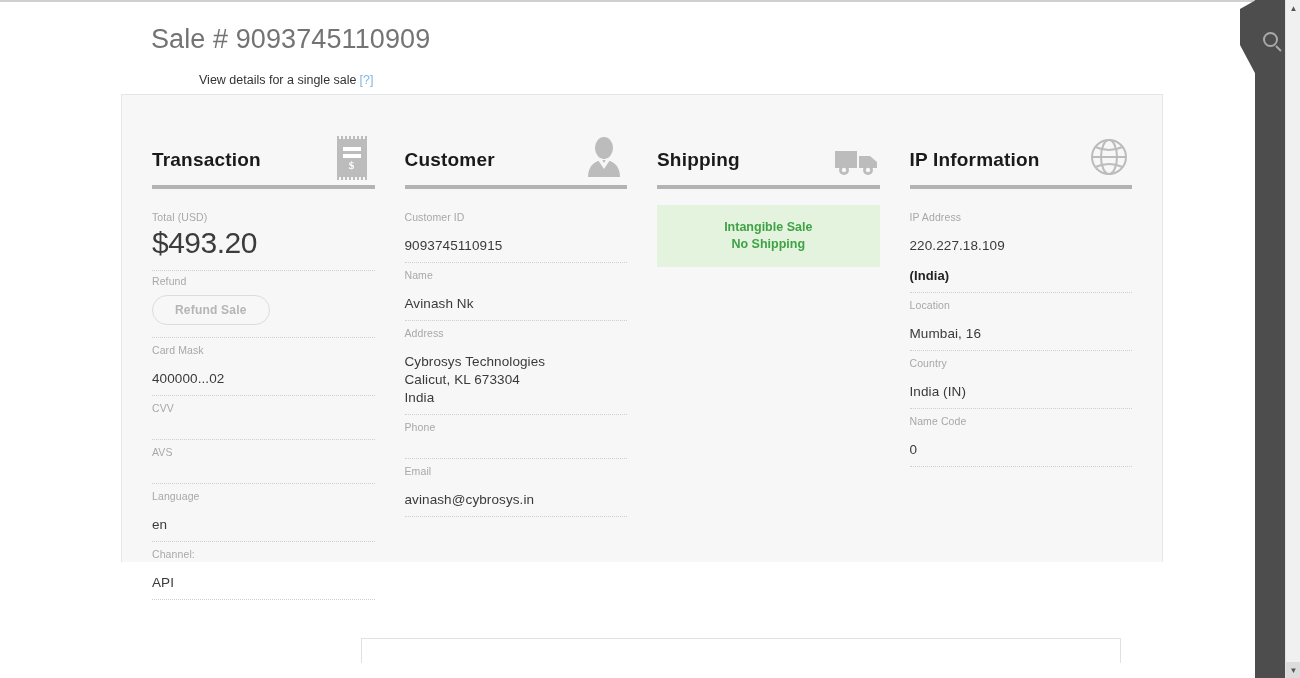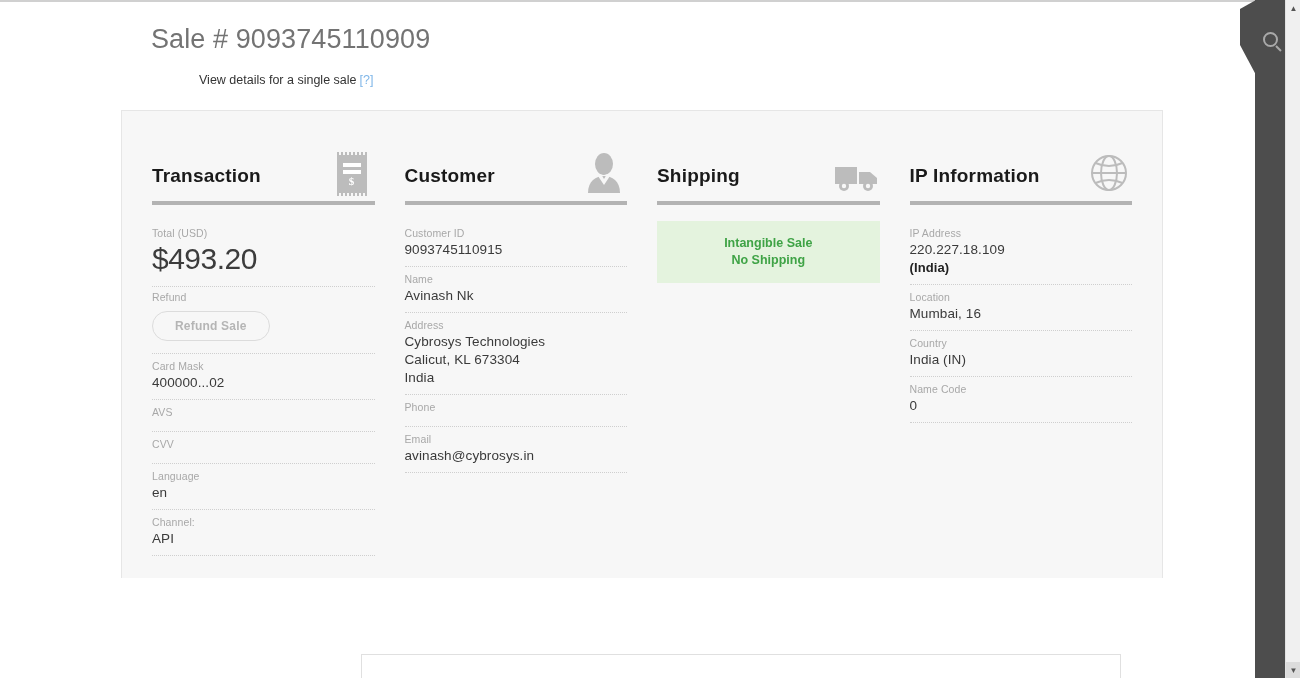--- a/index.html
+++ b/index.html
@@ -29,21 +29,21 @@
   }
   .page-sub {
     margin-top: 16px; font-size: 12.5px; color: #333; line-height: 16px; margin-left: 48px;
   }
   .page-sub .help-link {
     color: #7fb6e8; text-decoration: none; margin-left: 3px;
   }
 
   
   .card {
-    position: absolute; left: 121px; top: 110px;
+    position: absolute; left: 121px; top: 94px;
     width: 1042px; height: 468px;
     background: #f7f7f7;
     border: 1px solid #e6e6e6;
     border-bottom: none;
   }
 
   .cols {
     position: absolute; left: 0; top: 0;
     width: 100%; display: flex;
     padding: 28px 0 0 30px;
@@ -73,21 +73,21 @@
     border-bottom: 1px dotted #cfcfcf;
     padding: 5px 0 7px 0;
     min-height: 26px;
   }
   .field-label {
     font-size: 10.5px; color: #a8a8a8; line-height: 15px;
     letter-spacing: .1px;
   }
   .field-value {
     font-size: 13.5px; color: #3a3a3a; line-height: 18px;
-    letter-spacing: .1px; word-break: break-word;
+    letter-spacing: .1px; word-break: break-word; margin-top: 12px;
   }
   .field-value.big {
     font-size: 30px; line-height: 40px; color: #3c3c3c; font-weight: 300;
     letter-spacing: -.5px; margin-top: -2px;
   }
   .field-value.bold { font-weight: bold; color: #222; font-size: 13px; }
   .field-value.empty { height: 4px; }
 
   
   .pill {
@@ -220,26 +220,26 @@
           </div>
         </div>
 
 
         <div class="field">
           <div class="field-label">Card Mask</div>
           <div class="field-value">400000...02</div>
         </div>
 
         <div class="field">
+          <div class="field-label">CVV</div>
+          <div class="field-value empty"></div>
+        </div>
+
+        <div class="field">
           <div class="field-label">AVS</div>
-          <div class="field-value empty"></div>
-        </div>
-
-        <div class="field">
-          <div class="field-label">CVV</div>
           <div class="field-value empty"></div>
         </div>
 
         <div class="field">
           <div class="field-label">Language</div>
           <div class="field-value">en</div>
         </div>
 
         <div class="field">
           <div class="field-label">Channel:</div>

